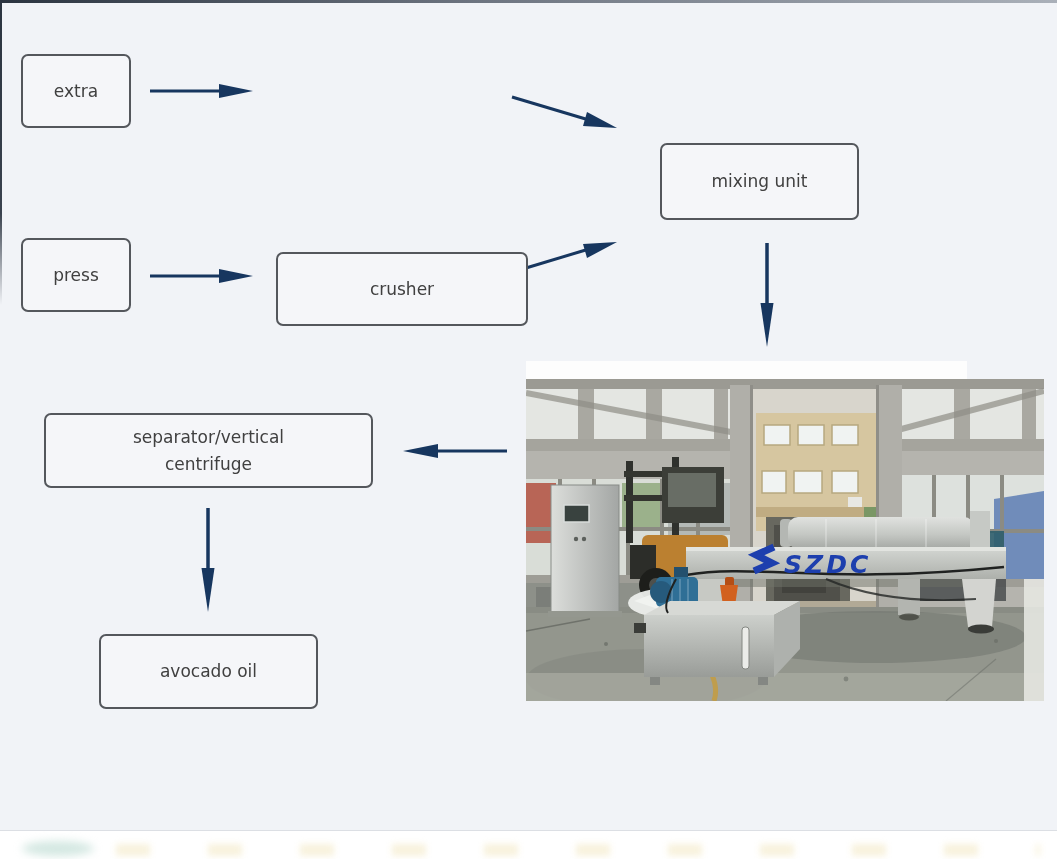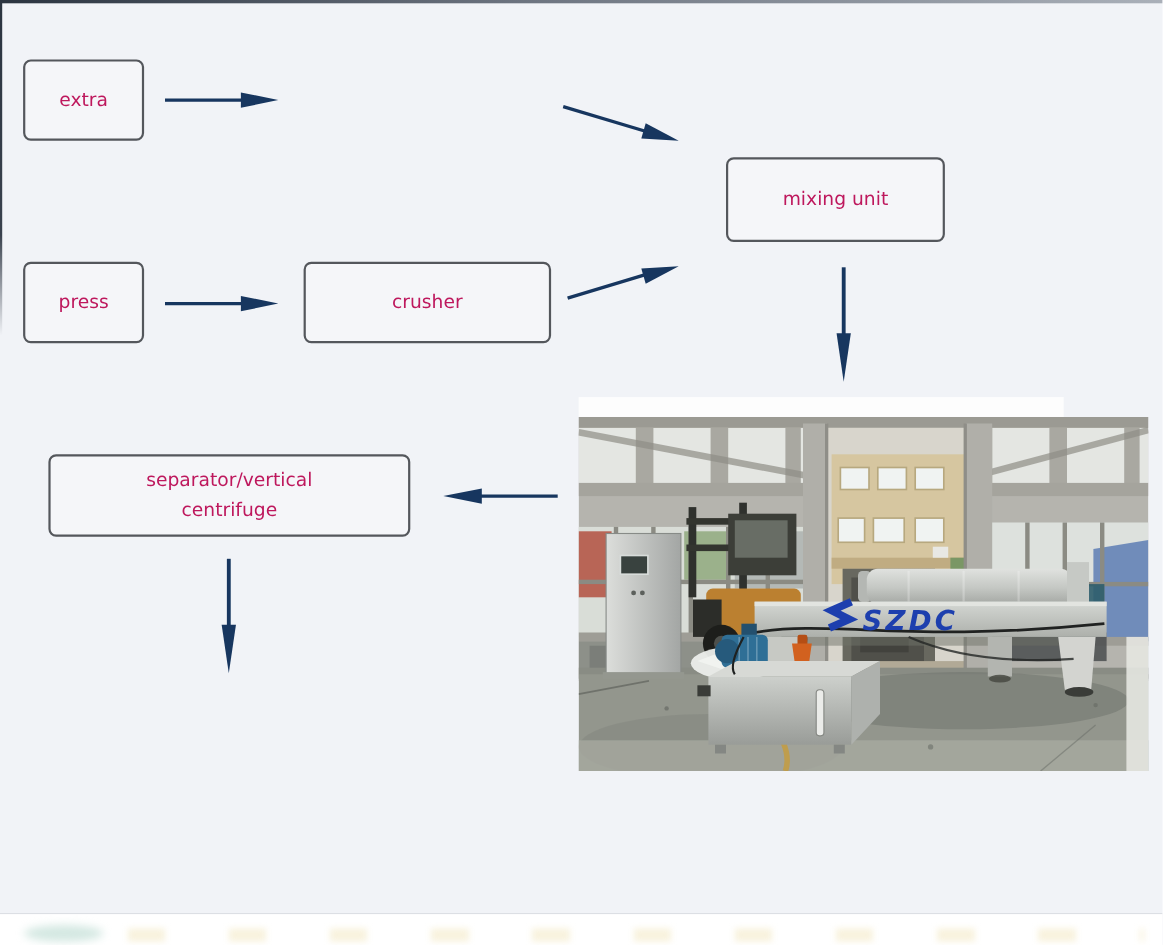--- a/index.html
+++ b/index.html
@@ -5,21 +5,21 @@
   html,body{margin:0;padding:0;background:#ffffff;}
   body{font-family:"DejaVu Sans","Liberation Sans",sans-serif;}
   .stage{position:relative;width:1057px;height:859px;background:#f1f3f7;overflow:hidden;}
   .edge-top{position:absolute;left:0;top:0;width:1057px;height:3px;
     background:linear-gradient(90deg,#2b3440 0%,#6d7480 45%,#aab0b9 100%);}
   .edge-left{position:absolute;left:0;top:0;width:2px;height:305px;
     background:linear-gradient(180deg,#2b3440 0%,#3a424e 70%,rgba(58,66,78,0) 100%);}
   .node{position:absolute;box-sizing:border-box;background:#f5f6f9;
     border:2px solid #54575c;border-radius:7px;
     display:flex;align-items:center;justify-content:center;text-align:center;
-    color:#be185d;font-size:17px;line-height:1.55;}
+    color:#404040;font-size:17px;line-height:1.55;}
   .node span{display:block;}
   .node .wrap2{max-width:225px;}
   .arrows{position:absolute;left:0;top:0;pointer-events:none;}
   .photo{position:absolute;left:526px;top:361px;width:604px;height:340px;}
   .photo-white-band{position:absolute;left:0;top:0;width:441px;height:18px;background:#fdfdfd;}
   .photo svg{position:absolute;left:0;top:18px;display:block;}
   .bottom-band{position:absolute;left:0;top:830px;width:1057px;height:29px;
     background:#ffffff;border-top:1px solid #dcdfe4;}
   .smudge-row{position:absolute;left:90px;top:13px;width:950px;height:12px;filter:blur(3px);
     background:repeating-linear-gradient(90deg,
@@ -66,28 +66,31 @@
       </g>
     </g>
   </svg>
 
   <div class="node" style="left:21px;top:54px;width:110px;height:74px">
     <span>extra</span>
   </div>
   <div class="node" style="left:21px;top:238px;width:110px;height:74px">
     <span>press</span>
   </div>
-  <div class="node" style="left:276px;top:238px;width:225px;height:74px">
+  <div class="node" style="left:276px;top:252px;width:252px;height:74px">
     <span>crusher</span>
   </div>
   <div class="node" style="left:660px;top:143px;width:199px;height:77px">
     <span>mixing unit</span>
   </div>
   <div class="node" style="left:44px;top:413px;width:329px;height:75px">
     <span class="wrap2">separator/vertical centrifuge</span>
+  </div>
+  <div class="node" style="left:99px;top:634px;width:219px;height:75px">
+    <span>avocado oil</span>
   </div>
 
   <div class="photo">
     <div class="photo-white-band"></div>
     <svg width="518" height="322" viewBox="0 0 518 322">
       <defs>
         <linearGradient id="gradCab" x1="0" y1="0" x2="1" y2="0">
           <stop offset="0" stop-color="#dcdedb"></stop>
             <stop offset="1" stop-color="#a3a6a4"></stop>
         </linearGradient>

